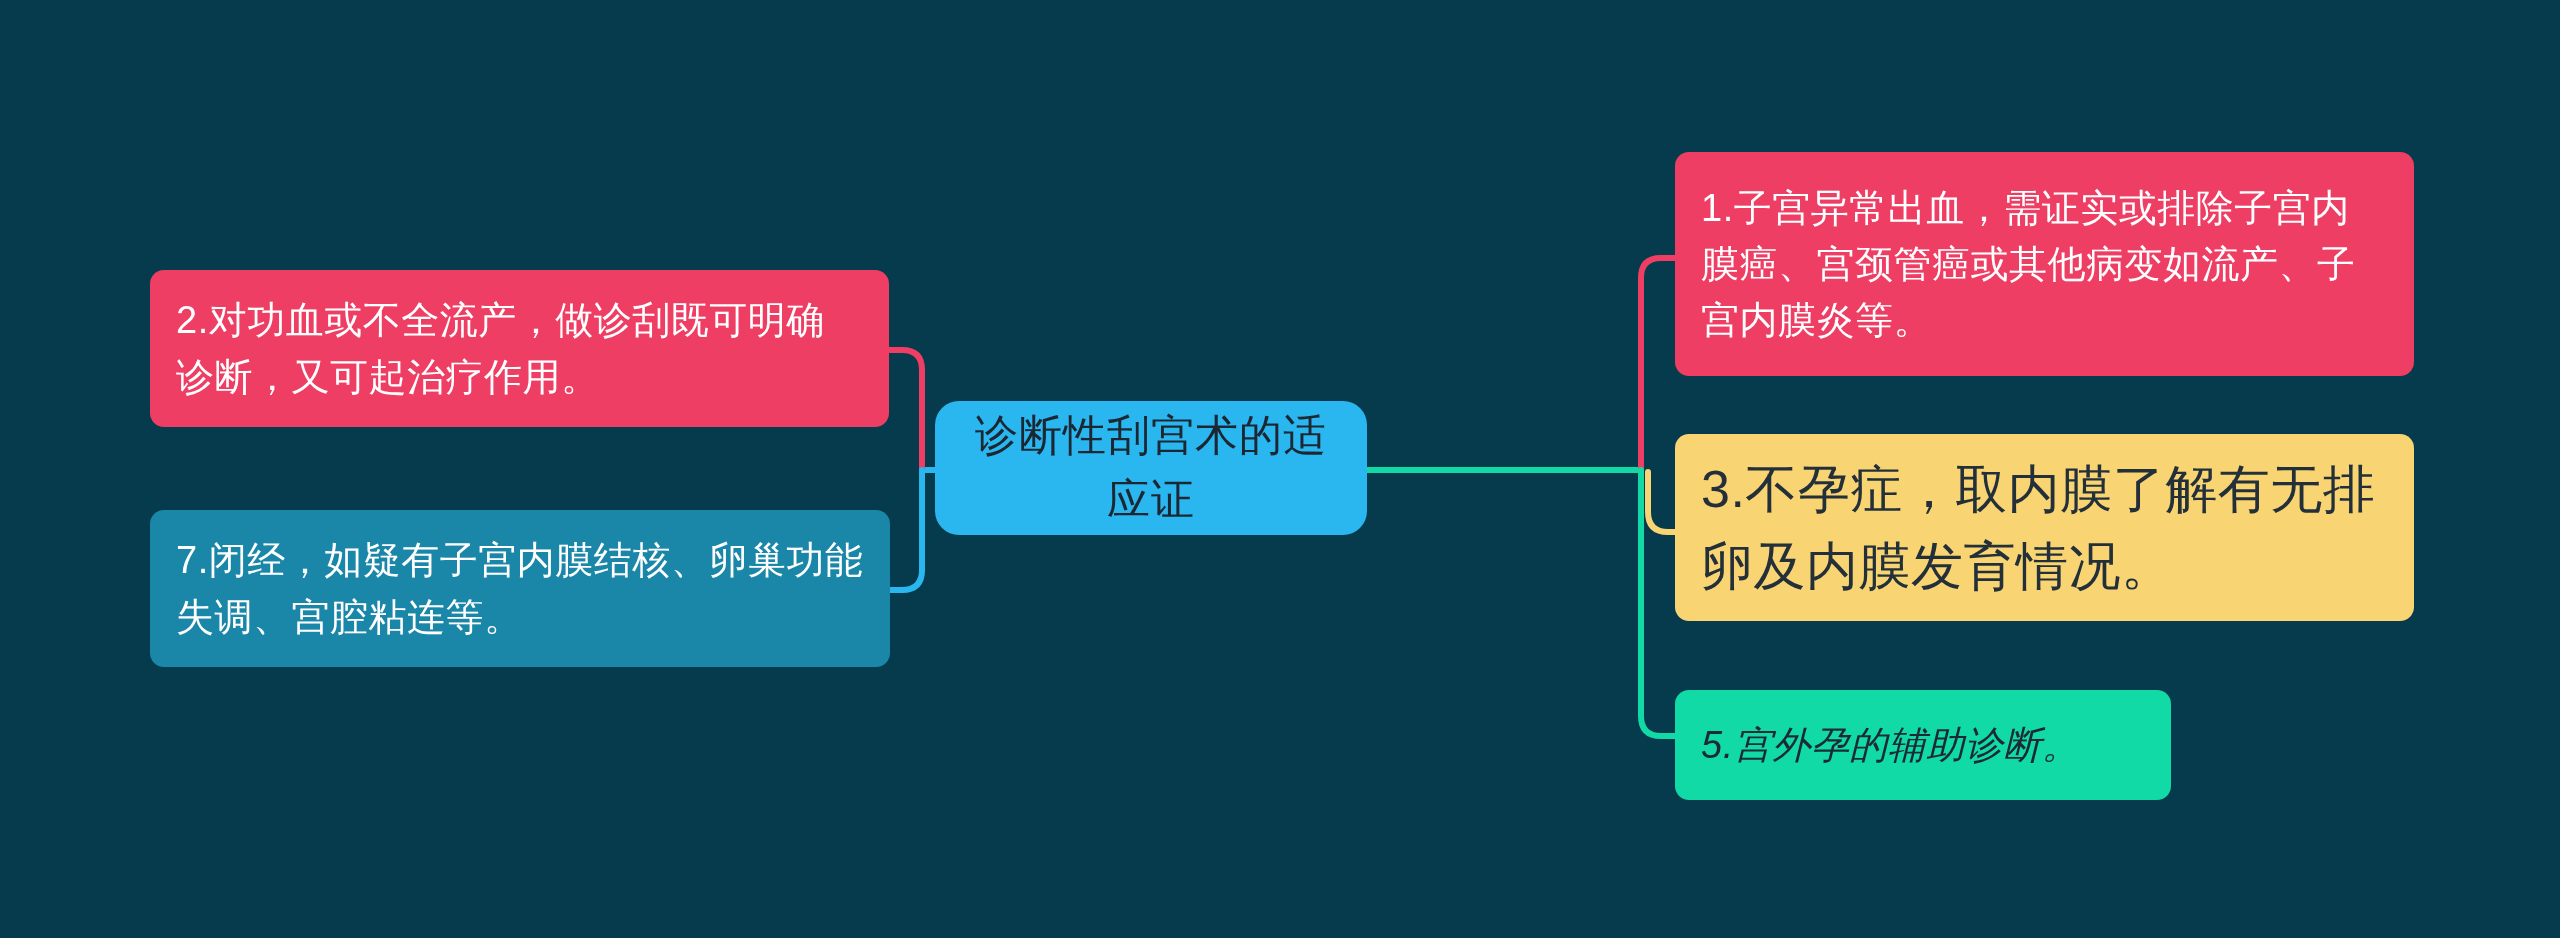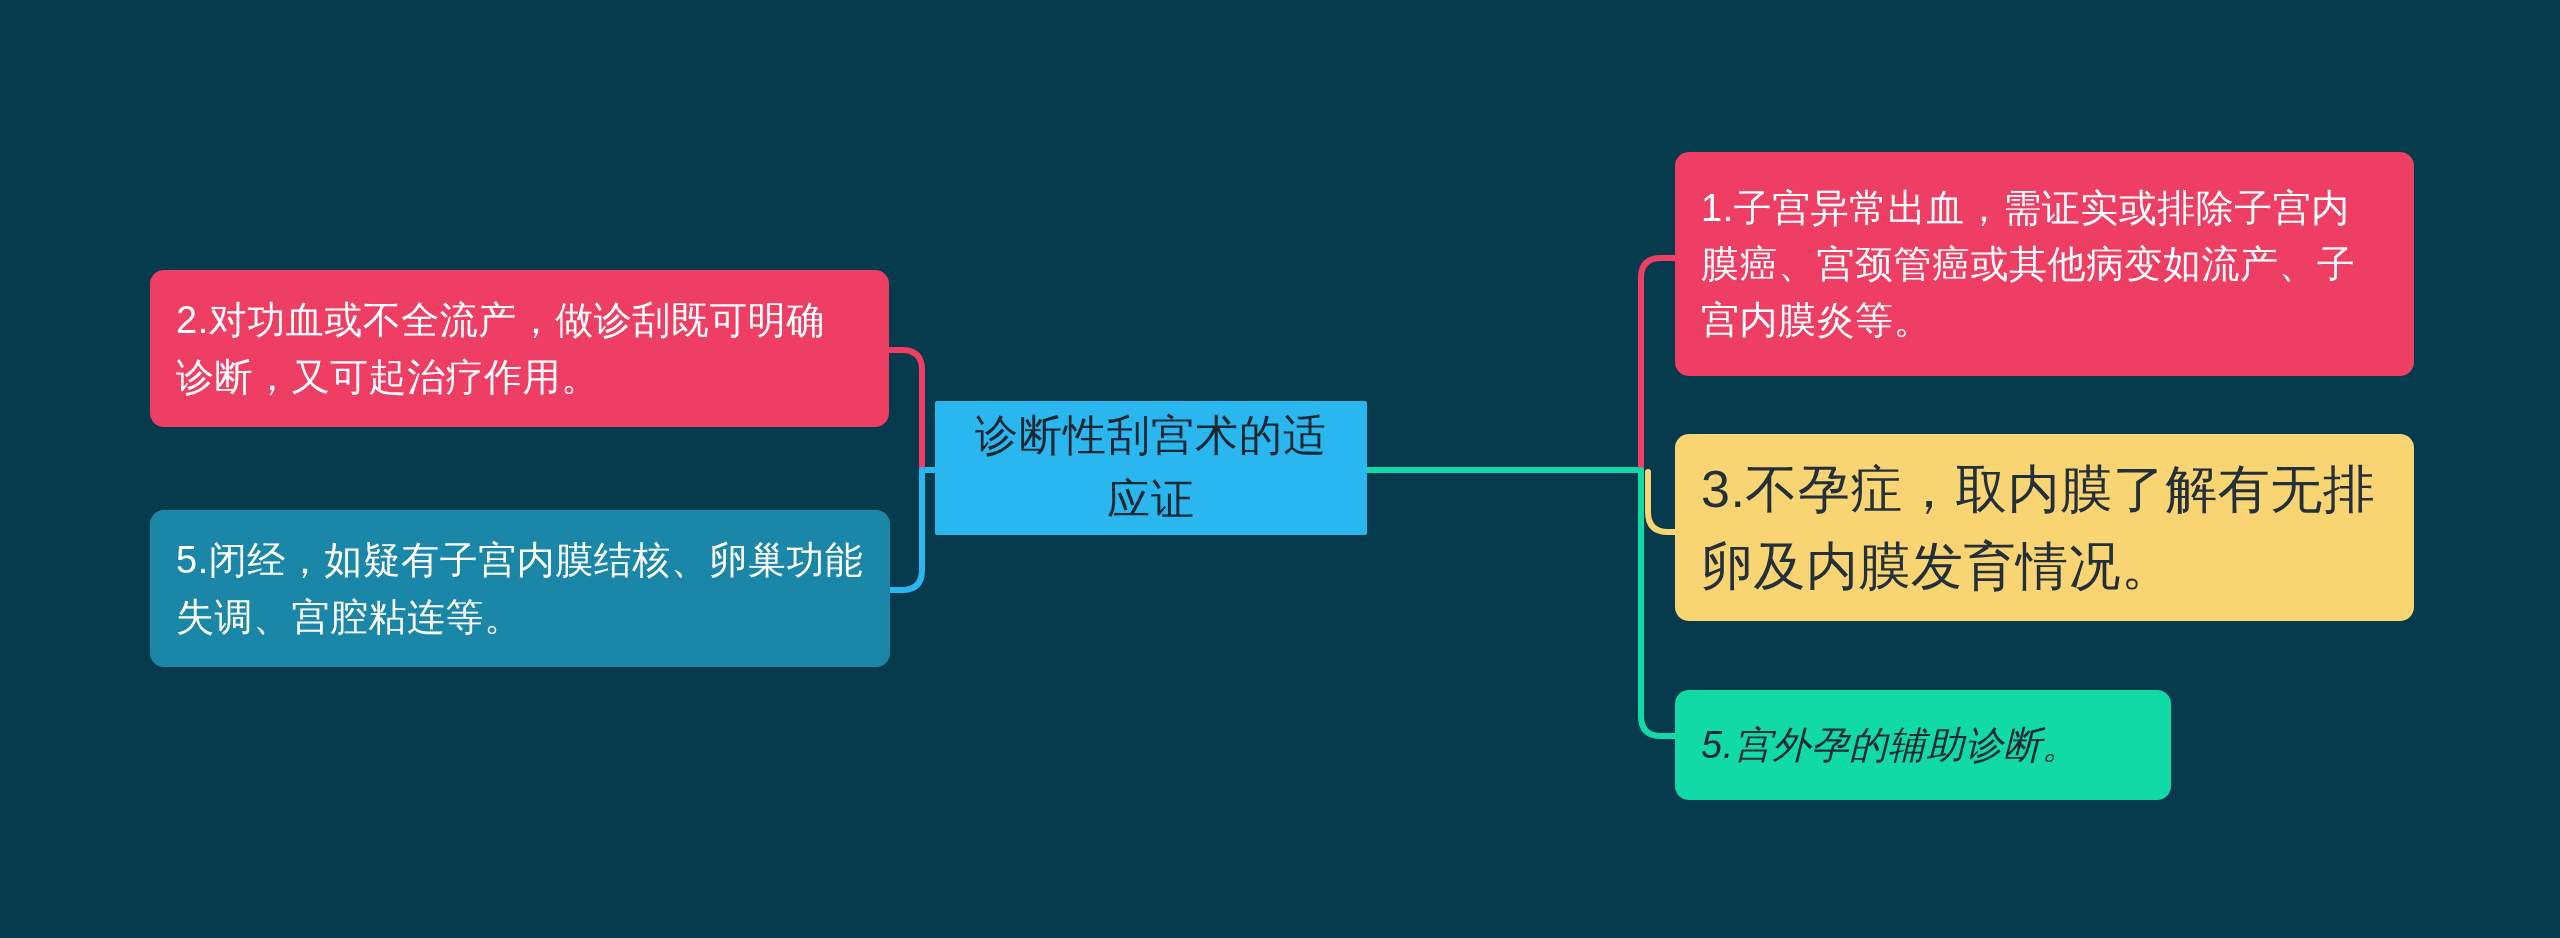--- a/index.html
+++ b/index.html
@@ -45,21 +45,21 @@
 
   
   #node-root {
     left: 935px;
     top: 401px;
     width: 432px;
     height: 134px;
     background: #2ab7ef;
     color: #1b2733;
     font-size: 43px;
-    border-radius: 2px;
+    border-radius: 24px;
     justify-content: center;
     text-align: center;
     letter-spacing: 1px;
   }
 
   
   #node-1 {
     left: 1675px;
     top: 152px;
     width: 739px;
@@ -150,16 +150,16 @@
 
   <div class="node" id="node-5">
     <span class="node-text">5.宫外孕的辅助诊断。</span>
   </div>
 
   <div class="node" id="node-2">
     <span class="node-text">2.对功血或不全流产，做诊刮既可明确诊断，又可起治疗作用。</span>
   </div>
 
   <div class="node" id="node-4">
-    <span class="node-text">5.闭经，如疑有子宫内膜结核、卵巢功能失调、宫腔粘连等。</span>
+    <span class="node-text">7.闭经，如疑有子宫内膜结核、卵巢功能失调、宫腔粘连等。</span>
   </div>
 
 </div>
 
 </body></html>

